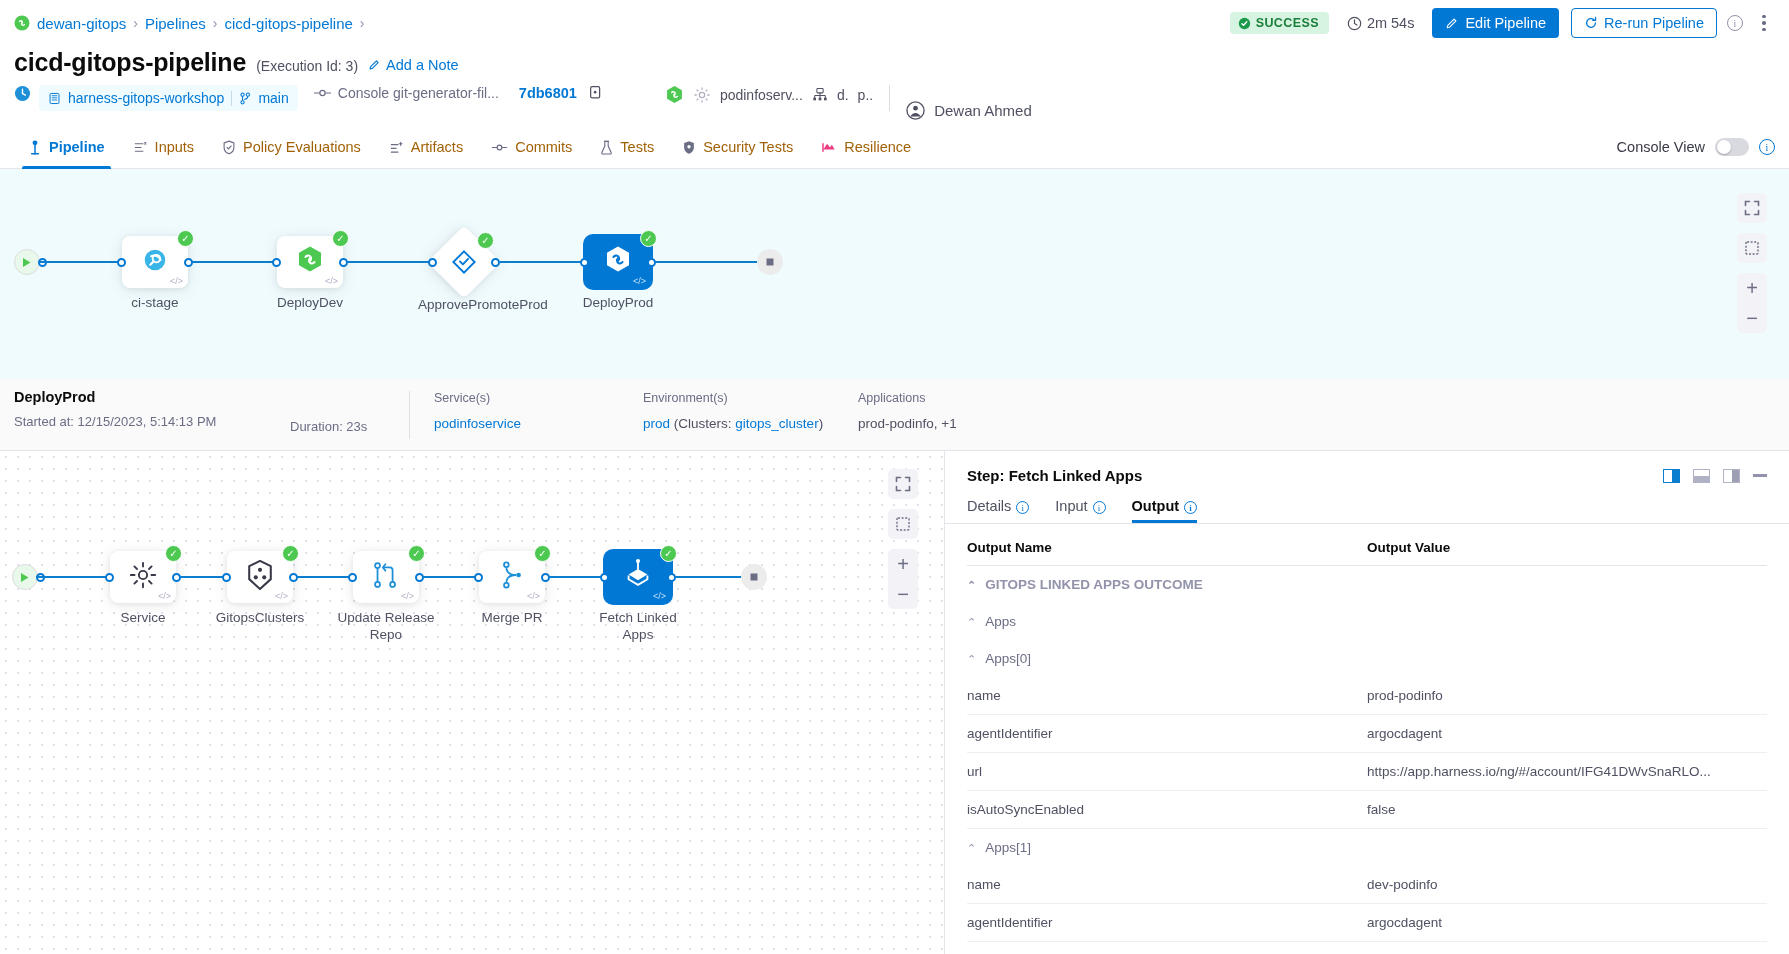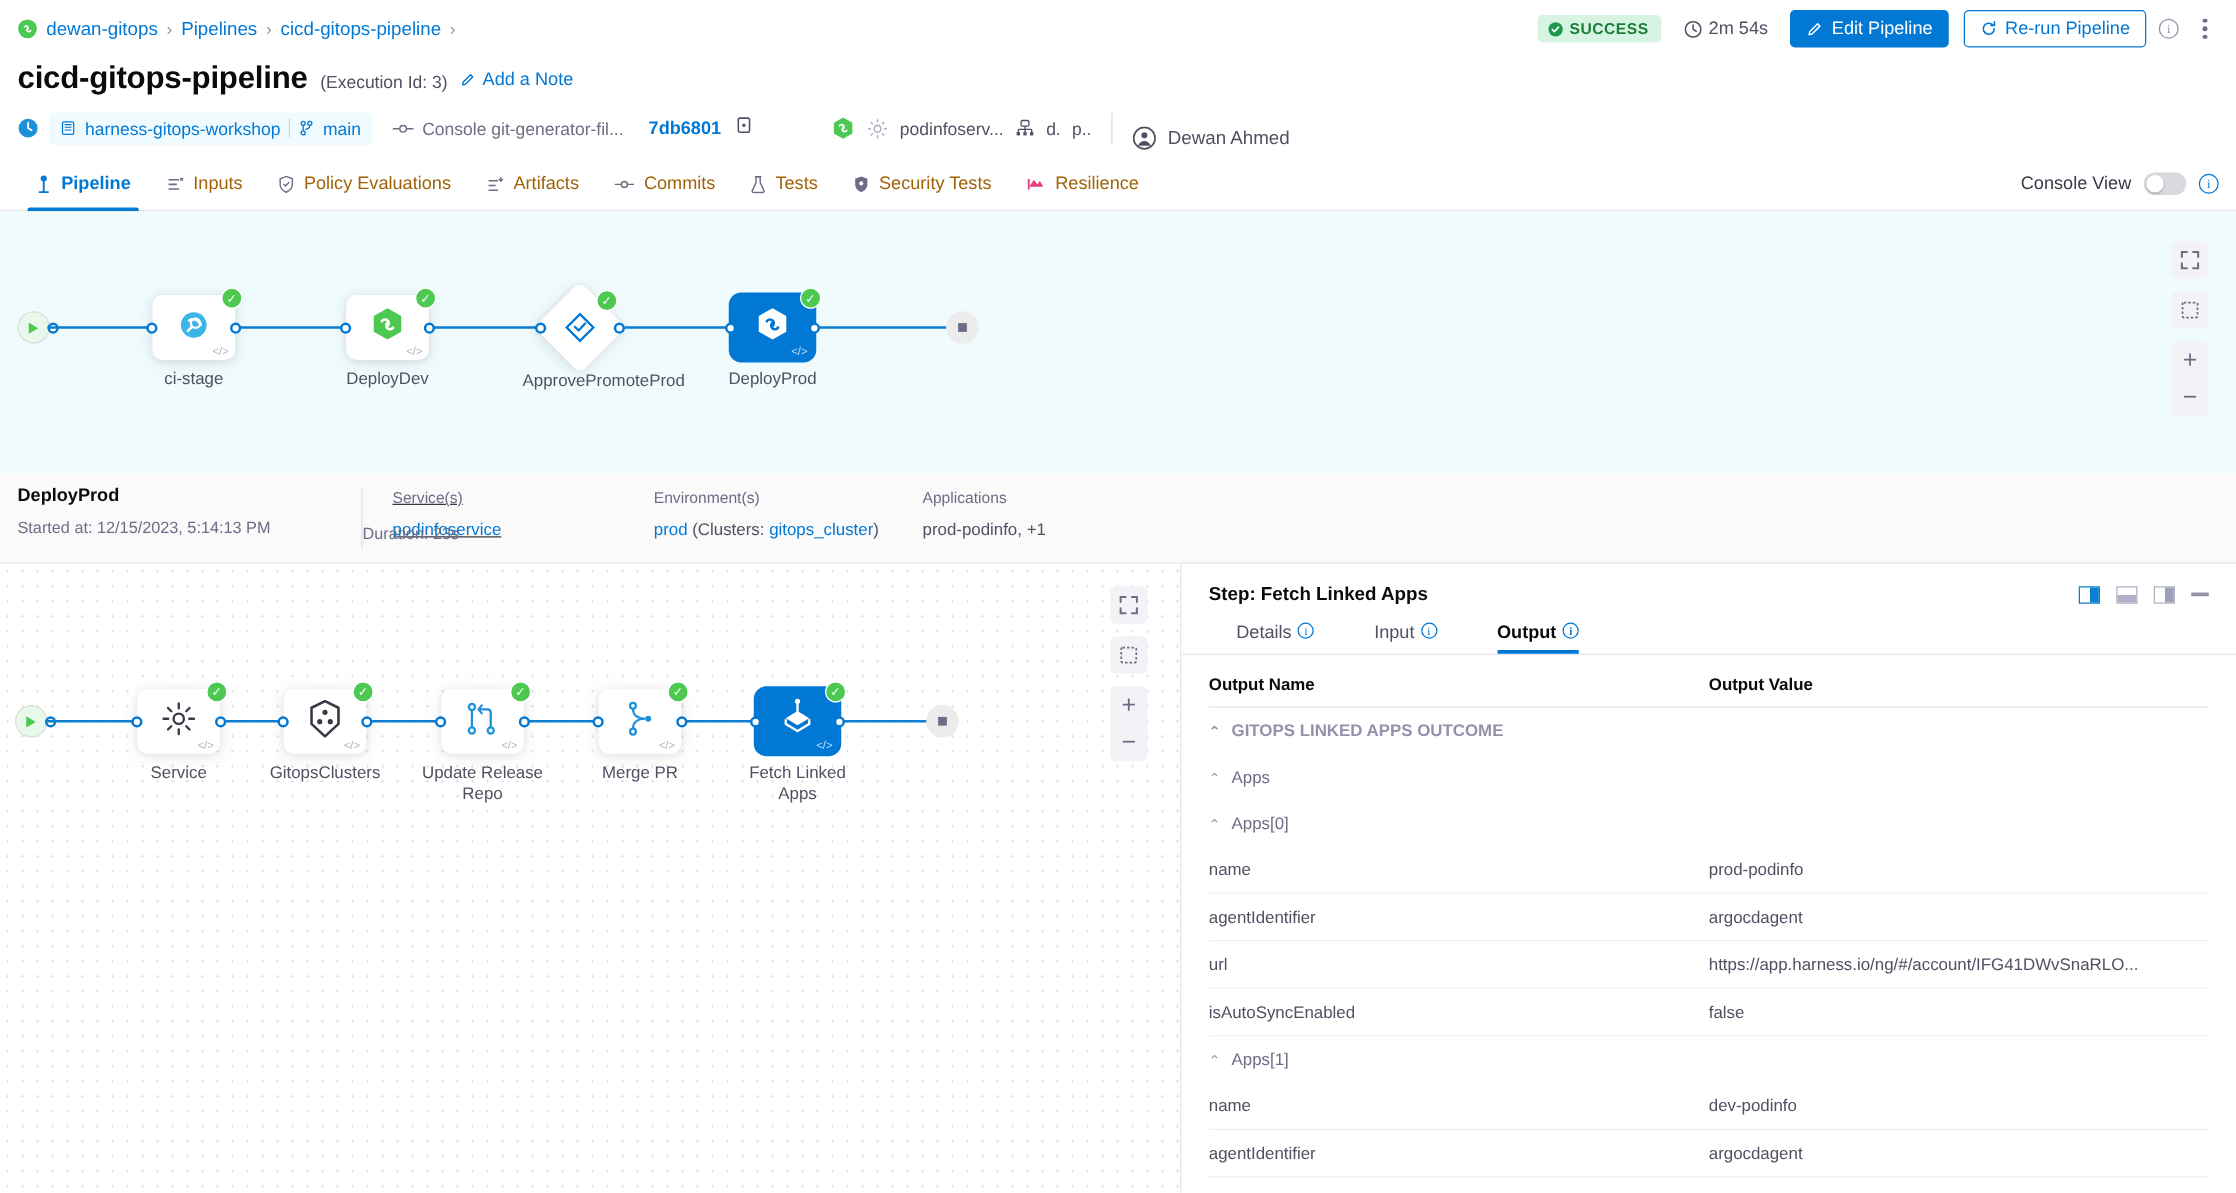--- a/index.html
+++ b/index.html
@@ -29,21 +29,21 @@
     margin-left:10px; cursor:pointer; }
   .kebab i{ width:3.5px;height:3.5px;border-radius:50%;background:#6b6d85; display:block;}
 
   
   .titlerow{ display:flex; align-items:baseline; padding:2px 14px 0; gap:10px; }
   .ptitle{ font-size:25px; font-weight:bold; color:#0b0b0d; letter-spacing:-.2px;}
   .exec-id{ font-size:14px; color:#4f5162; }
   .addnote{ color:#0278d5; font-size:14.5px; display:flex; align-items:center; gap:5px; cursor:pointer;}
 
   
-  .metarow{ display:flex; align-items:center; padding:8px 14px 6px; gap:0; font-size:14px;}
+  .metarow{ display:flex; align-items:flex-start; padding:8px 14px 6px; gap:0; font-size:14px;}
   .repo-chip{ background:#effbff; border-radius:4px; display:flex; align-items:center;
     height:26px; padding:0 9px; gap:7px; color:#0278d5; margin-left:8px;}
   .repo-chip .vbar{ width:1px;height:15px;background:#c5dbe8;}
   .commit-msg{ display:flex;align-items:center;gap:7px;color:#6b6d85;margin-left:16px;}
   .commit-id{ color:#0278d5; font-weight:bold; margin-left:20px; font-size:14.5px; cursor:pointer;}
   .copy-ico{ margin-left:10px; cursor:pointer;}
   .svc-group{ display:flex; align-items:center; gap:9px; margin-left:62px; color:#4f5162;}
   .user-sep{ width:1px;height:26px;background:#dcdce3;margin:0 16px;}
   .user{ display:flex;align-items:center;gap:9px;color:#4f5162;font-size:15px;margin-top:16px;}
 
@@ -115,22 +115,22 @@
   .panel-actions{ margin-left:auto; display:flex; align-items:center; gap:13px;}
   .lay{ width:17px;height:14px;border:1.5px solid #b0b1c4; display:flex; cursor:pointer;}
   .lay.right i{ display:block;width:50%;height:100%;background:#0b7ed0;margin-left:auto;}
   .lay.rightsel{ border-color:#0b7ed0;}
   .lay.bottom{ flex-direction:column;}
   .lay.bottom i{ display:block;width:100%;height:45%;background:#b0b1c4;margin-top:auto;}
   .lay.gray i{ display:block;width:45%;height:100%;background:#9da0b5;margin-left:auto;}
   .minus{ width:14px;height:3px;background:#9293ab;cursor:pointer;}
   .ptabs{ display:flex; align-items:center; gap:26px; padding:14px 22px 0 22px;
     border-bottom:1px solid #e4e4ea; }
-  .ptab{ font-size:14.5px;color:#4f5162;padding-bottom:9px;display:flex;align-items:flex-start;
-    gap:5px;cursor:pointer;position:relative;margin-left:22px;}
+  .ptab{ font-size:14.5px;color:#4f5162;padding-bottom:9px;display:flex;align-items:flex-end;
+    gap:5px;cursor:pointer;position:relative;}
   .ptab.active{ color:#0b0b0d;font-weight:bold;}
   .ptab.active:after{ content:"";position:absolute;left:0;right:0;bottom:0;height:3px;
     background:#0278d5;}
   .ico-info-sm{ width:13px;height:13px;border:1.2px solid #0278d5;border-radius:50%;
     color:#0278d5;font-size:9px;display:flex;align-items:center;justify-content:center;
     font-family:"Liberation Serif", serif;}
   .outwrap{ flex:1; overflow:hidden; padding:0 22px;}
   .outtable{ width:100%; border-collapse:collapse; font-size:13.5px;}
   .outtable th{ text-align:left;font-size:13.5px;font-weight:bold;color:#0b0b0d;
     padding:16px 0 10px 0; border-bottom:1px solid #e4e4ea;}
@@ -494,21 +494,21 @@
 
 <div class="detail">
   <div style="width:275px;">
     <div class="d-name">DeployProd</div>
     <div class="d-sub">
       <span>Started at:</span>
       <span>12/15/2023, 5:14:13 PM</span>
     </div>
   </div>
   <div class="d-dur">Duration: 23s</div>
-  <div class="d-col" style="min-width:210px;text-decoration:underline;">
+  <div class="d-col" style="margin-left:120px; min-width:210px;">
     <div class="d-h">Service(s)</div>
     <div class="d-v lnk">podinfoservice</div>
   </div>
   <div class="d-col" style="border-left:none; min-width:215px;">
     <div class="d-h">Environment(s)</div>
     <div class="d-v">
       <span class="lnk">prod</span>
       <span>(Clusters:</span>
       <span class="lnk">gitops_cluster</span><span>)</span>
     </div>

